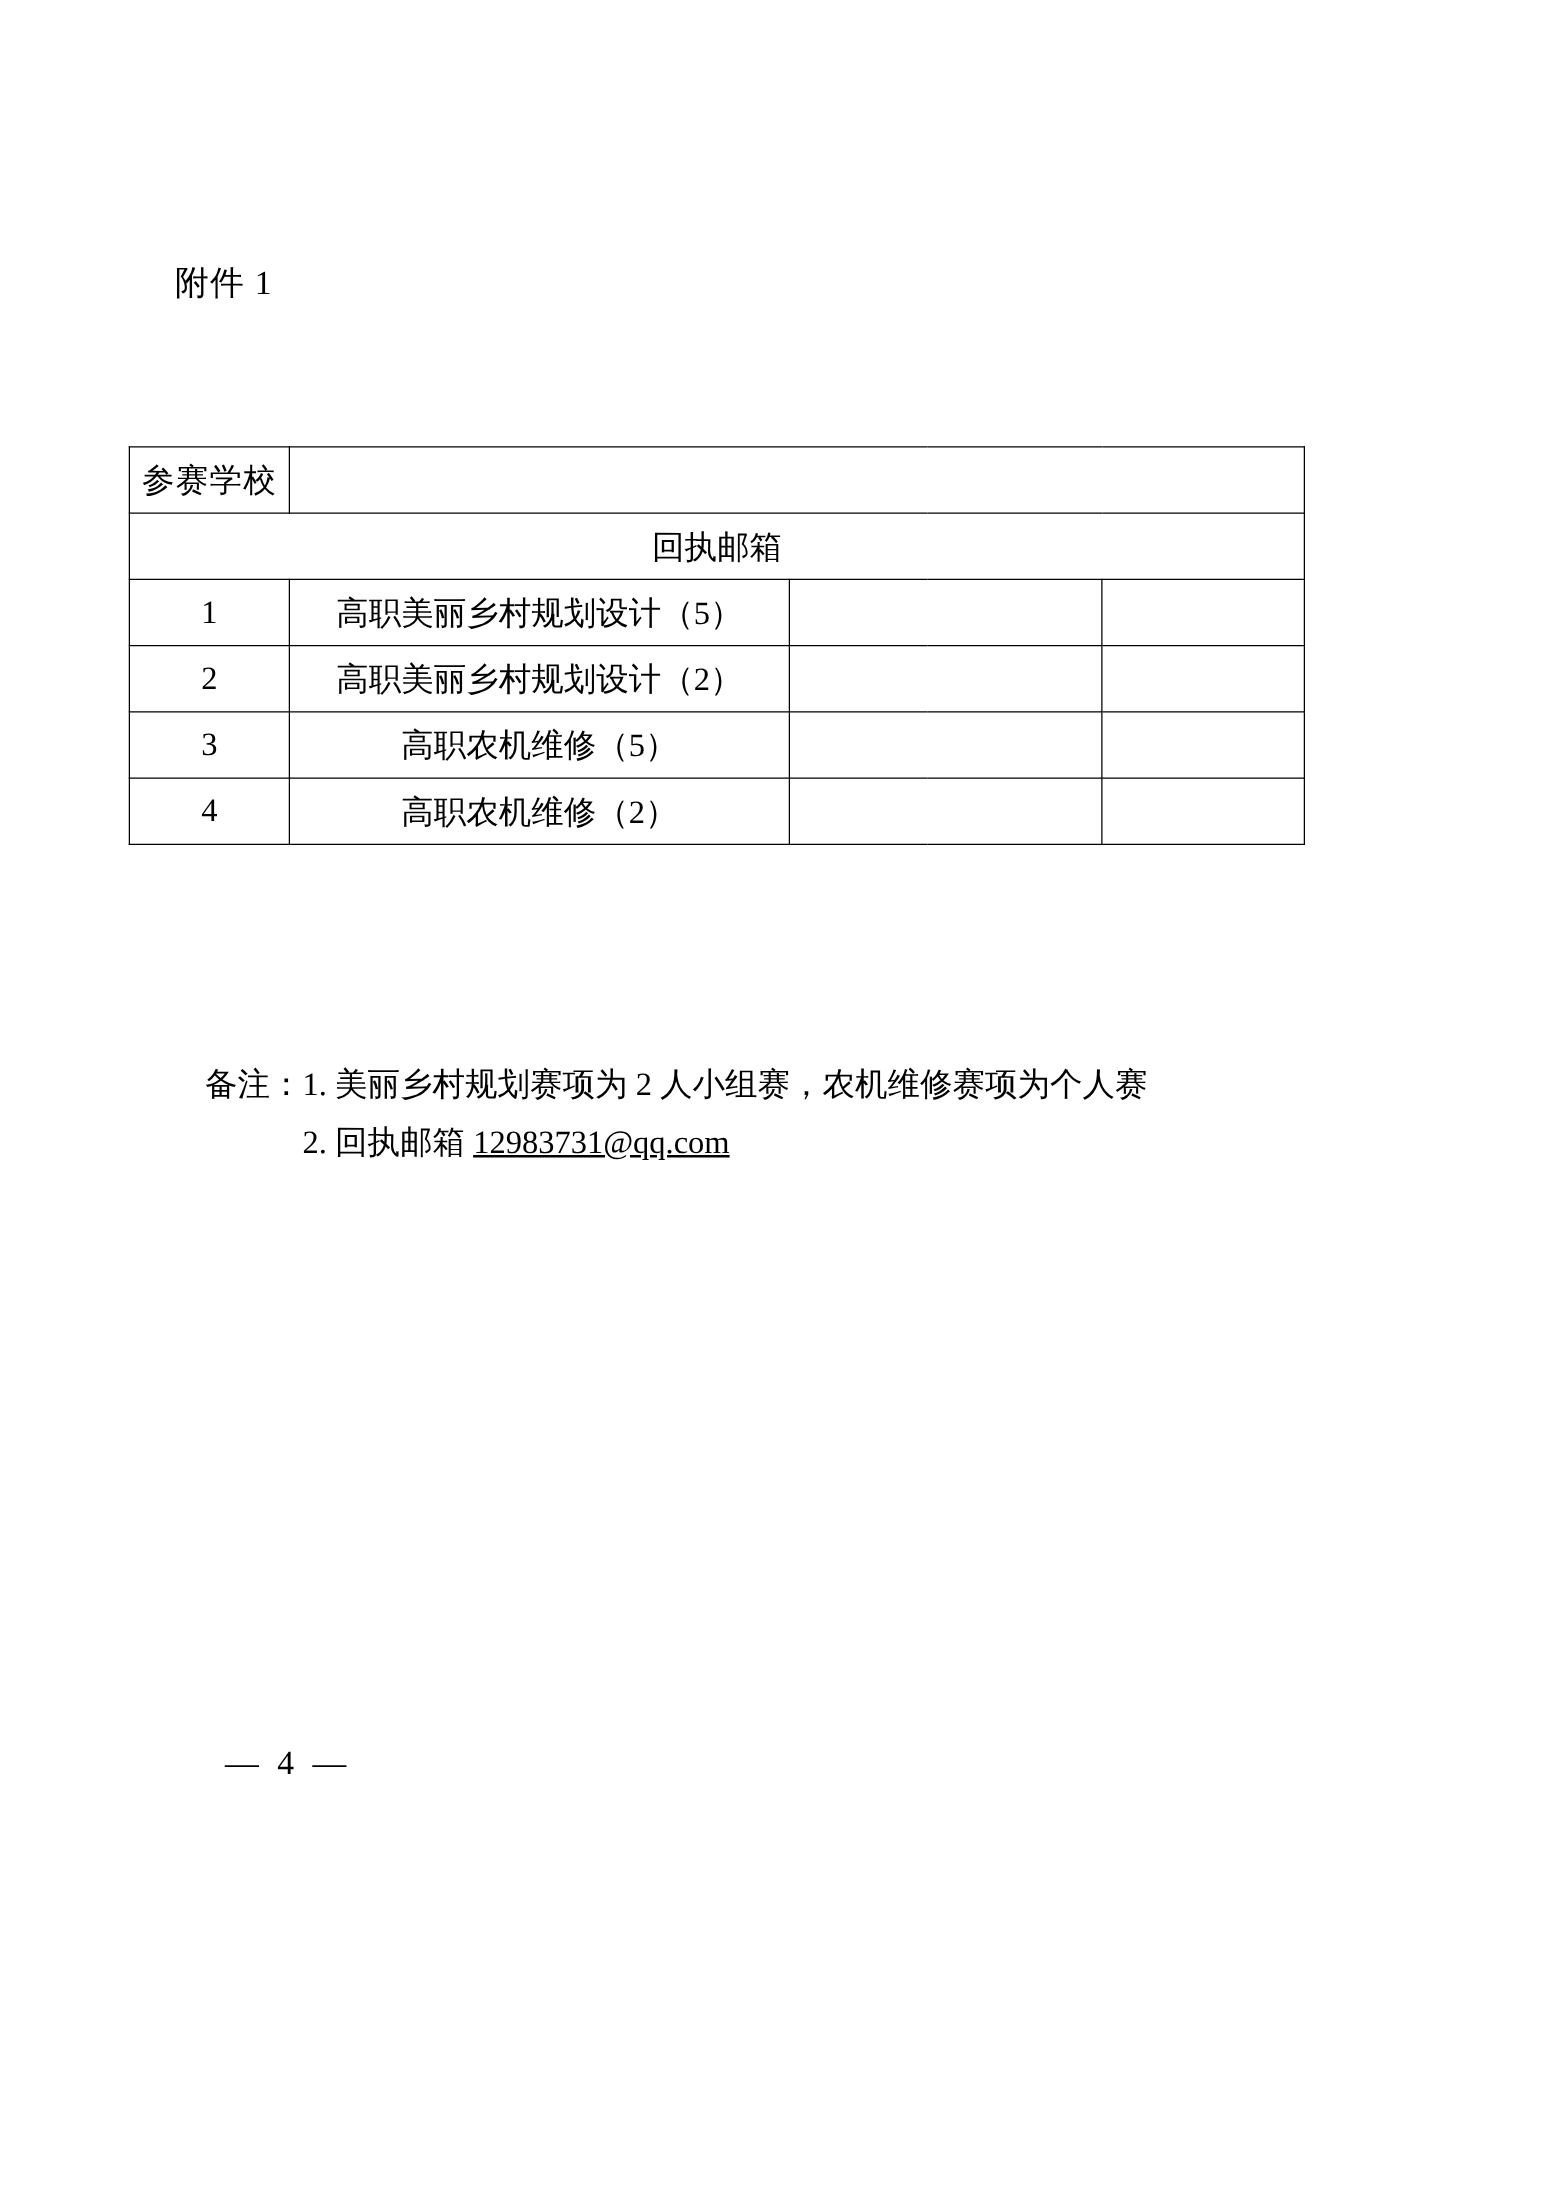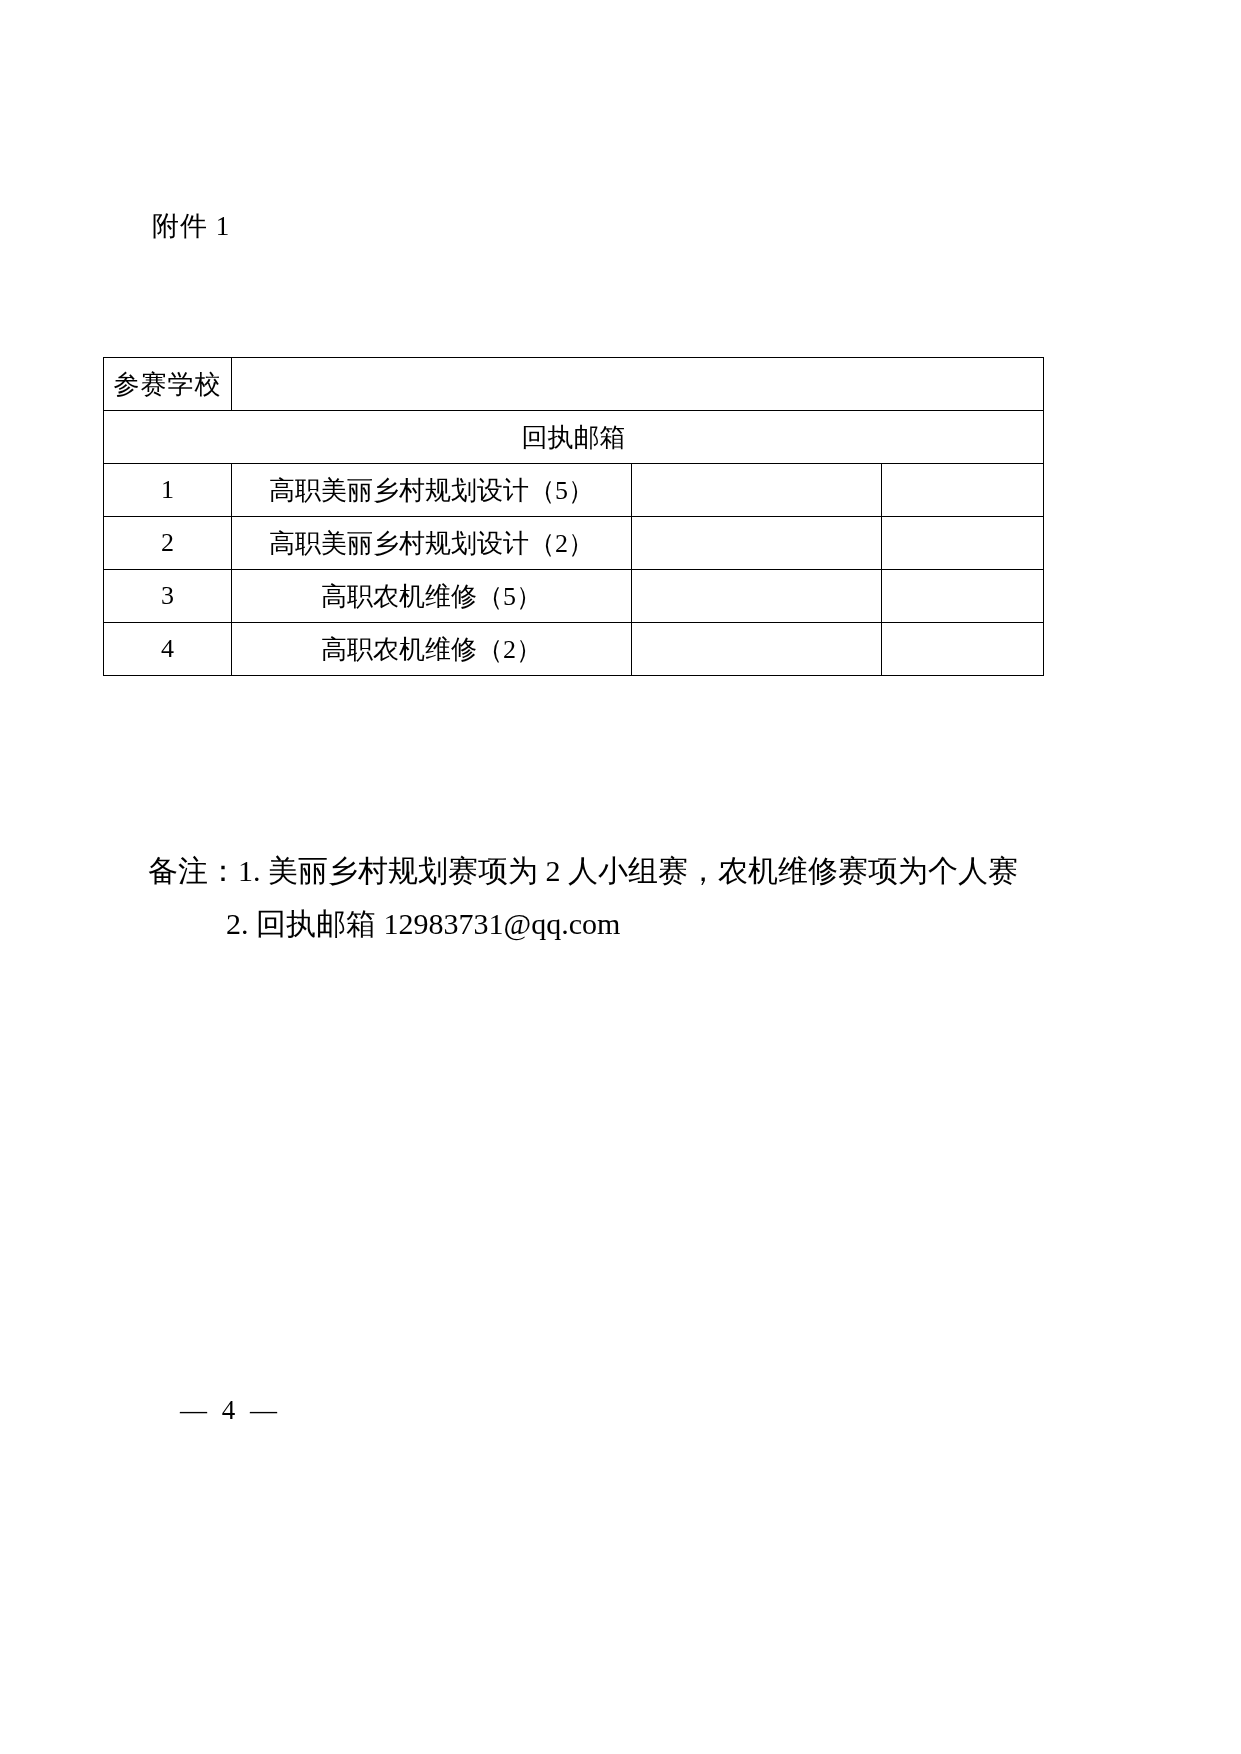--- a/index.html
+++ b/index.html
@@ -21,21 +21,20 @@
     height: 1754px;
     box-sizing: border-box;
   }
   .attachment-label {
     position: absolute;
     left: 140px;
     top: 208px;
     font-size: 27px;
     letter-spacing: 1px;
     font-family: "Liberation Serif", "DejaVu Serif", serif;
-    margin-left: 12px;
   }
   .doc-title {
     position: absolute;
     left: 103px;
     top: 308px;
     width: 940px;
     text-align: center;
     font-size: 31px;
     font-weight: bold;
     letter-spacing: 0.5px;
@@ -55,29 +54,30 @@
     font-size: 26px;
     text-align: center;
     vertical-align: middle;
     padding: 0 4px;
     font-family: "Liberation Serif", "DejaVu Serif", serif;
   }
   td.blank { }
   .label-cell { letter-spacing: 1px; }
   .notes {
     position: absolute;
-    left: 148px;
+    left: 164px;
     top: 845px;
-    font-size: 30px;
+    font-size: 26px;
     line-height: 1.75;
   }
   .notes .line2 {
     padding-left: 78px;
   }
   .email {
+    text-decoration: underline;
     font-family: "Liberation Serif", "DejaVu Serif", serif;
     margin-top: 20px;
   }
   .page-number {
     position: absolute;
     left: 180px;
     top: 1395px;
     font-size: 27px;
     letter-spacing: 4px;
   }

